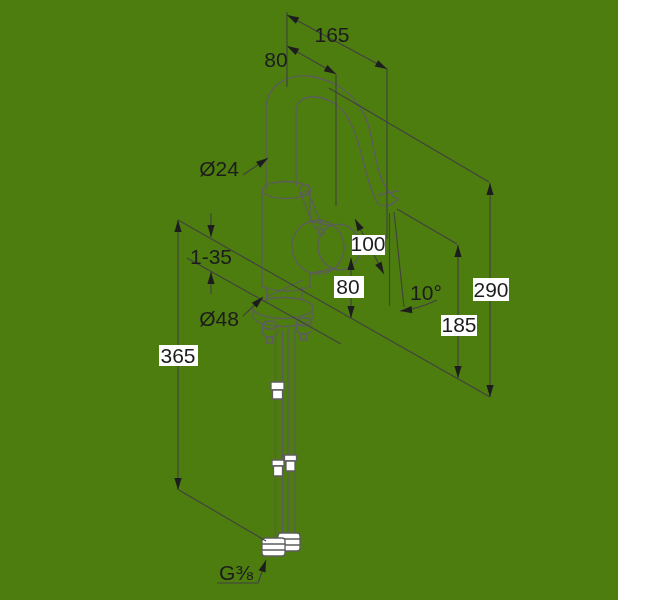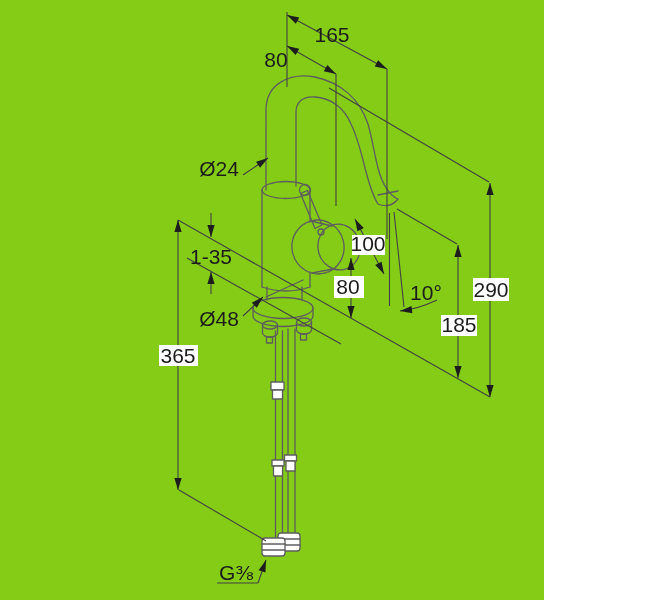--- a/index.html
+++ b/index.html
@@ -1,17 +1,17 @@
 <!DOCTYPE html>
 <html><head>
 <meta charset="utf-8">
 <style>
   html,body{margin:0;padding:0;background:#fff;}
   .canvas{
-    position:relative;width:544px;height:600px;background:#84cc16;
+    position:relative;width:618px;height:600px;background:#4d7c0f;
     font-family:"Liberation Sans", sans-serif;overflow:hidden;
   }
   svg text{
     font-family:"Liberation Sans", sans-serif;
     font-size:21px;fill:#1c1c1c;text-anchor:middle;
   }
   .part{stroke:#5d5d5d;stroke-width:1.3;fill:none;stroke-linecap:round;stroke-linejoin:round;}
   .partfill{stroke:#5d5d5d;stroke-width:1.3;fill:#ffffff;stroke-linejoin:round;}
   .dim{stroke:#414141;stroke-width:1.1;fill:none;}
   .bg{fill:#ffffff;stroke:none;}

